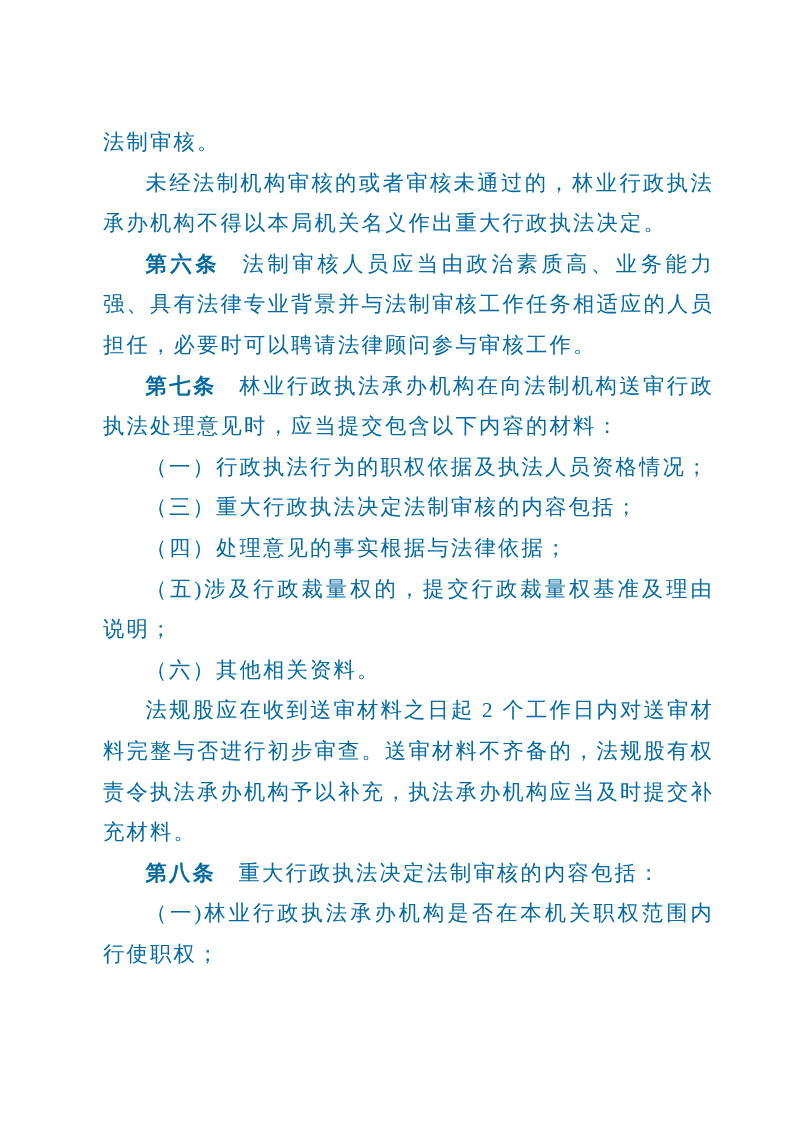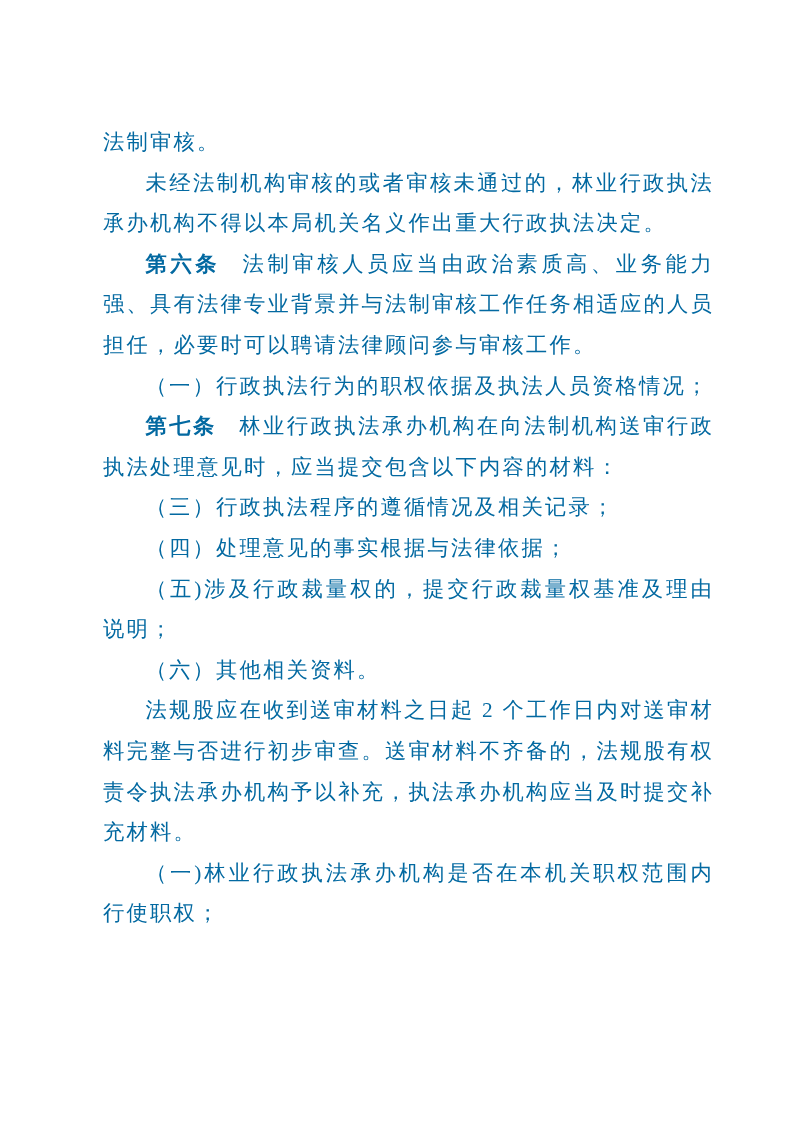--- a/index.html
+++ b/index.html
@@ -48,32 +48,33 @@
 
 <div class="page">
   <div class="content">
 
     <p class="para no-indent"><b class="lead"></b><span>法制审核。</span></p>
 
     <p class="para"><b class="lead"></b><span>未经法制机构审核的或者审核未通过的，林业行政执法承办机构不得以本局机关名义作出重大行政执法决定。</span></p>
 
     <p class="para"><b class="lead">第六条</b><span>法制审核人员应当由政治素质高、业务能力强、具有法律专业背景并与法制审核工作任务相适应的人员担任，必要时可以聘请法律顾问参与审核工作。</span></p>
 
+    <p class="para"><b class="lead">第七条</b><span>林业行政执法承办机构在向法制机构送审行政执法处理意见时，应当提交包含以下内容的材料：</span></p>
+
     <p class="para"><b class="lead"></b><span>（一）行政执法行为的职权依据及执法人员资格情况；</span></p>
 
-    <p class="para"><b class="lead">第七条</b><span>林业行政执法承办机构在向法制机构送审行政执法处理意见时，应当提交包含以下内容的材料：</span></p>
 
-
-    <p class="para"><b class="lead"></b><span>（三）行政执法程序的遵循情况及相关记录；</span></p>
+    <p class="para"><b class="lead"></b><span>（三）重大行政执法决定法制审核的内容包括；</span></p>
 
     <p class="para"><b class="lead"></b><span>（四）处理意见的事实根据与法律依据；</span></p>
 
     <p class="para"><b class="lead"></b><span>（五)涉及行政裁量权的，提交行政裁量权基准及理由说明；</span></p>
 
     <p class="para"><b class="lead"></b><span>（六）其他相关资料。</span></p>
 
     <p class="para"><b class="lead"></b><span>法规股应在收到送审材料之日起 2 个工作日内对送审材料完整与否进行初步审查。送审材料不齐备的，法规股有权责令执法承办机构予以补充，执法承办机构应当及时提交补充材料。</span></p>
 
+    <p class="para"><b class="lead">第八条</b><span>重大行政执法决定法制审核的内容包括：</span></p>
 
     <p class="para"><b class="lead"></b><span>（一)林业行政执法承办机构是否在本机关职权范围内行使职权；</span></p>
 
   </div>
 </div>
 
 </body></html>

